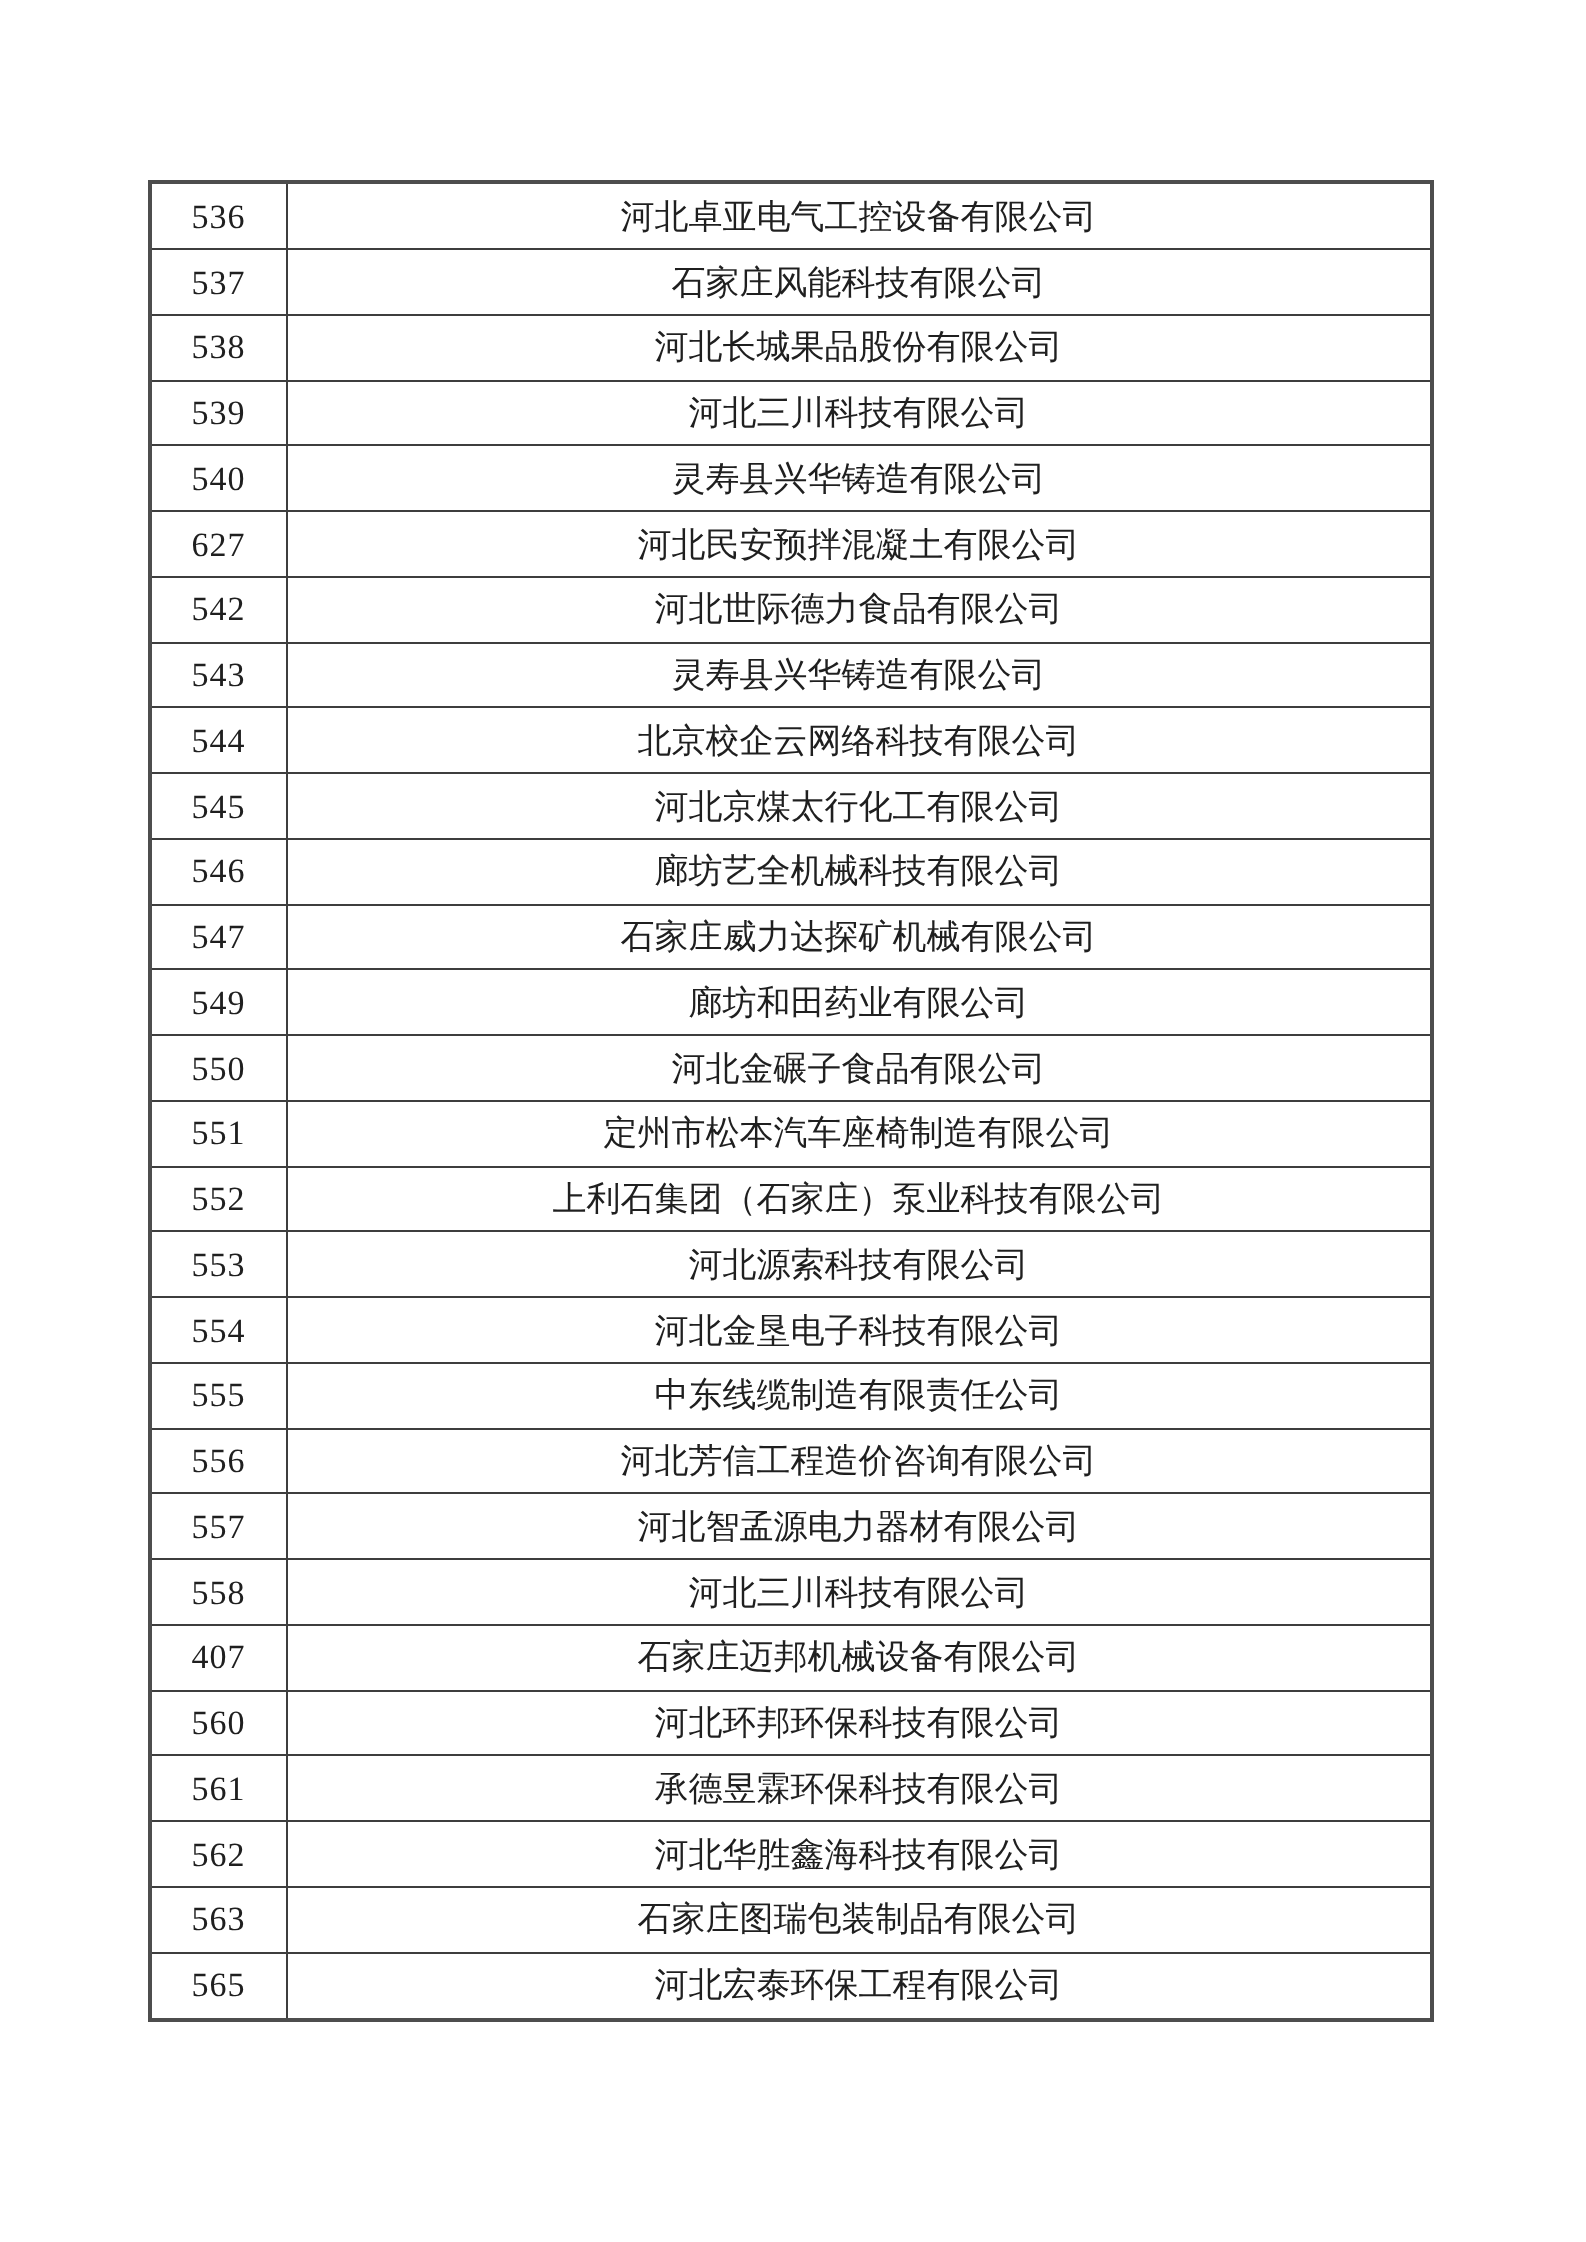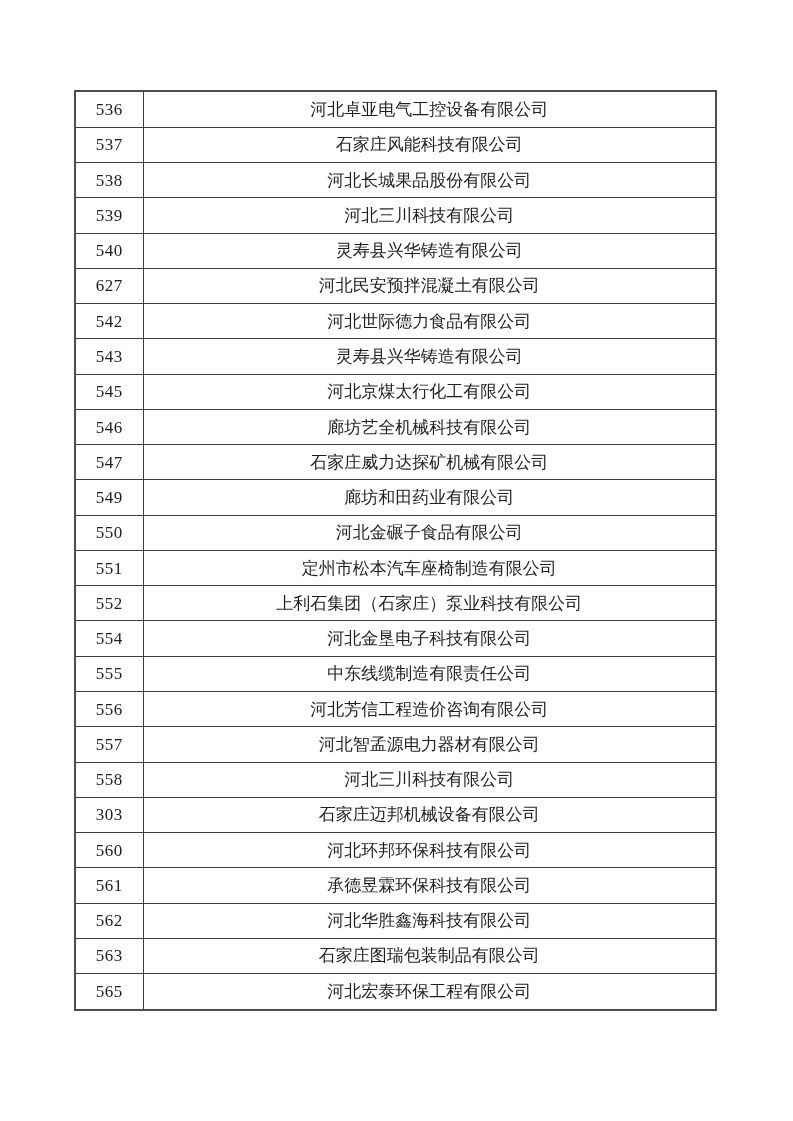--- a/index.html
+++ b/index.html
@@ -92,20 +92,24 @@
   <tr>
     <td class="cell-no">542</td>
     <td class="cell-name">河北世际德力食品有限公司</td>
   </tr>
 
   <tr>
     <td class="cell-no">543</td>
     <td class="cell-name">灵寿县兴华铸造有限公司</td>
   </tr>
 
+  <tr>
+    <td class="cell-no">544</td>
+    <td class="cell-name">北京校企云网络科技有限公司</td>
+  </tr>
 
   <tr>
     <td class="cell-no">545</td>
     <td class="cell-name">河北京煤太行化工有限公司</td>
   </tr>
 
   <tr>
     <td class="cell-no">546</td>
     <td class="cell-name">廊坊艺全机械科技有限公司</td>
   </tr>
@@ -129,20 +133,24 @@
   <tr>
     <td class="cell-no">551</td>
     <td class="cell-name">定州市松本汽车座椅制造有限公司</td>
   </tr>
 
   <tr>
     <td class="cell-no">552</td>
     <td class="cell-name">上利石集团（石家庄）泵业科技有限公司</td>
   </tr>
 
+  <tr>
+    <td class="cell-no">553</td>
+    <td class="cell-name">河北源索科技有限公司</td>
+  </tr>
 
   <tr>
     <td class="cell-no">554</td>
     <td class="cell-name">河北金垦电子科技有限公司</td>
   </tr>
 
   <tr>
     <td class="cell-no">555</td>
     <td class="cell-name">中东线缆制造有限责任公司</td>
   </tr>
@@ -156,21 +164,21 @@
     <td class="cell-no">557</td>
     <td class="cell-name">河北智孟源电力器材有限公司</td>
   </tr>
 
   <tr>
     <td class="cell-no">558</td>
     <td class="cell-name">河北三川科技有限公司</td>
   </tr>
 
   <tr>
-    <td class="cell-no">303</td>
+    <td class="cell-no">407</td>
     <td class="cell-name">石家庄迈邦机械设备有限公司</td>
   </tr>
 
   <tr>
     <td class="cell-no">560</td>
     <td class="cell-name">河北环邦环保科技有限公司</td>
   </tr>
 
   <tr>
     <td class="cell-no">561</td>

